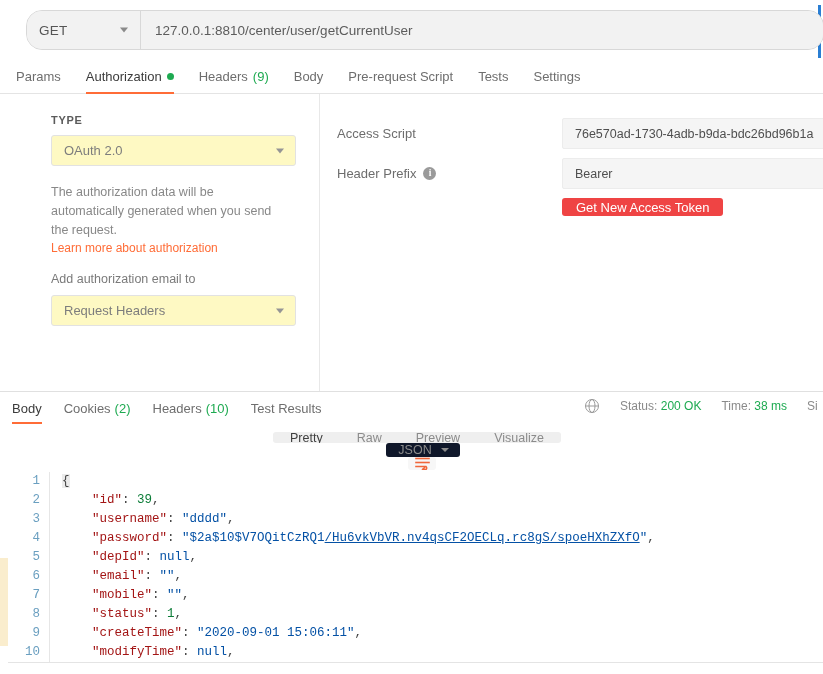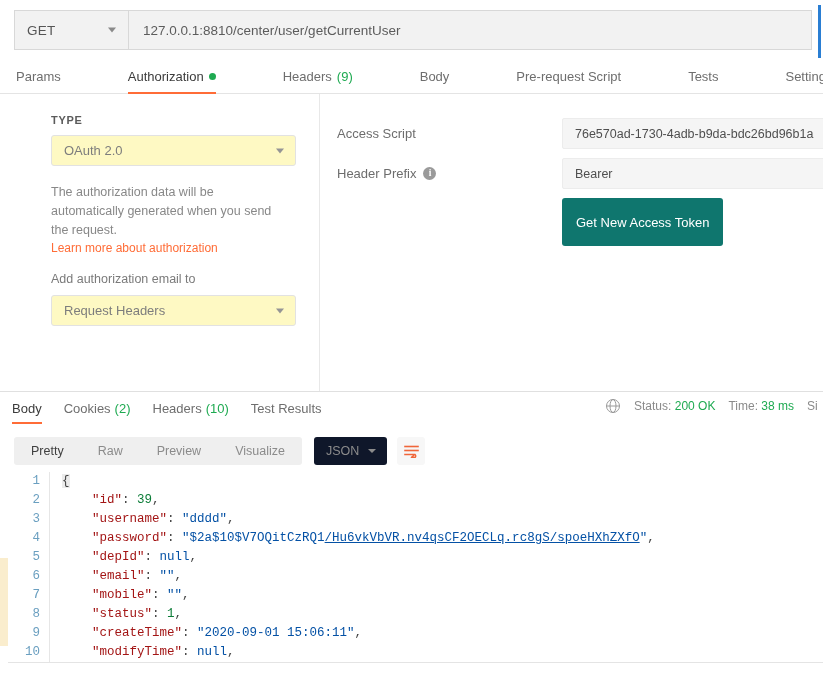--- a/index.html
+++ b/index.html
@@ -27,25 +27,25 @@
   .left-accent {
     position: absolute;
     left: 0px; top: 558px;
     width: 8px; height: 88px;
     background: #faedcd;
   }
 
   
   .url-row {
     position: absolute;
-    left: 14px; top: 10px;
+    left: 26px; top: 10px;
     width: 798px; height: 40px;
     display: flex;
     border: 1px solid #d8d8d8;
-    border-radius: 0;
+    border-radius: 16px;
     background: #f2f2f2;
     overflow: hidden;
   }
   .method-box {
     width: 114px;
     height: 100%;
     display: flex;
     align-items: center;
     padding: 0 12px;
     border-right: 1px solid #d8d8d8;
@@ -81,21 +81,20 @@
 
   
   .req-tabs {
     position: absolute;
     left: 0px; top: 60px;
     width: 823px; height: 34px;
     display: flex;
     align-items: flex-start;
     padding-left: 16px;
     border-bottom: 1px solid #e4e4e4;
-    gap: 42px;
   }
   .req-tab {
     position: relative;
     height: 33px;
     display: flex;
     align-items: center;
     gap: 5px;
     margin-right: 25px;
     font-size: 13px;
     color: #6e6e6e;
@@ -229,27 +228,27 @@
     white-space: nowrap;
     overflow: hidden;
     cursor: text;
   }
   .btn-row {
     display: flex;
     margin-top: 6px;
     padding-left: 225px;
   }
   .orange-btn {
-    background: #0f766e;
+    background: #ef4444;
     color: #ffffff;
     font-size: 13px;
     border: none;
     border-radius: 3px;
     padding: 0 14px;
-    height: 48px;
+    height: 18px;
     cursor: pointer;
     font-family: "Liberation Sans", sans-serif;
   }
 
   
   .resp-divider {
     position: absolute;
     left: 0; top: 391px;
     width: 823px; height: 1px;
     background: #e0e0e0;
@@ -280,38 +279,39 @@
     position: absolute;
     left: 0; right: 0; bottom: 0px;
     height: 2.5px;
     background: #ff6c37;
   }
   .resp-meta {
     position: absolute;
     right: 0px; top: 398px;
     display: flex;
     align-items: center;
-    gap: 13px;
+    gap: 20px;
     font-size: 12px;
     color: #8a8a8a;
     white-space: nowrap;
   }
   .globe-icon { width: 16px; height: 16px; display: block; }
   .meta-green { color: #1eaa51; }
   .meta-cut { overflow: hidden; width: 16px; display: block; }
 
   
   .viewer-bar {
     position: absolute;
     left: 0; top: 432px;
     width: 820px; height: 38px;
     display: flex;
     align-items: center;
     padding-left: 14px;
     gap: 0px;
+    flex-direction: column;
   }
   .seg-group {
     display: flex;
     background: #efefef;
     border-radius: 3px;
     height: 28px;
     align-items: center;
     overflow: hidden;
   }
   .seg {

